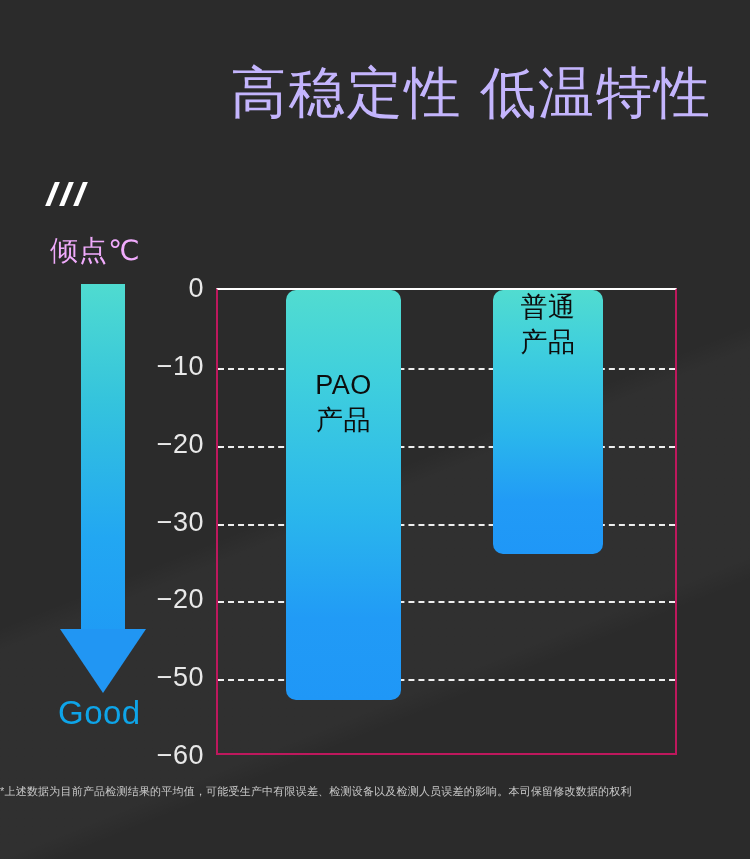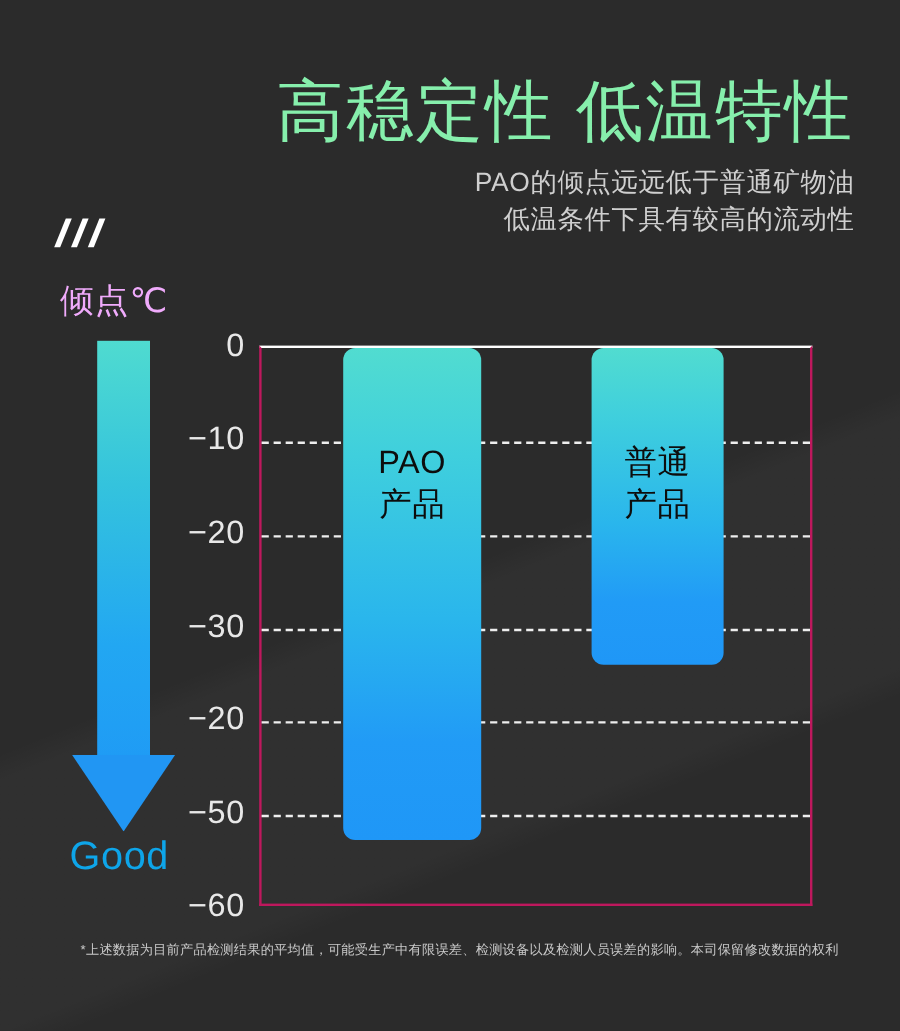--- a/index.html
+++ b/index.html
@@ -18,21 +18,21 @@
     background:
       linear-gradient(158deg, rgba(255,255,255,0.000) 0%, rgba(255,255,255,0.000) 54%,
                               rgba(255,255,255,0.022) 56%, rgba(255,255,255,0.022) 74%,
                               rgba(255,255,255,0.000) 76%, rgba(255,255,255,0.000) 100%);
     pointer-events:none;
   }
 
   
   #headings { position:absolute; right:38px; top:60px; text-align:right; }
   #title {
-    font-size:56px; line-height:1.18; font-weight:400; color:#86efac;
+    font-size:56px; line-height:1.18; font-weight:400; color:#c4b5fd;
     letter-spacing:2px; white-space:nowrap;
   }
   #subtitle { margin-top:10px; }
   .sub-line {
     font-size:22px; line-height:1.42; color:#cfcfcf; font-weight:400;
     white-space:nowrap; letter-spacing:0.5px;
   }
 
   
   #slashes { position:absolute; left:50px; top:182px; width:60px; height:26px; }
@@ -82,37 +82,33 @@
     background:linear-gradient(180deg,#51dcd0 0%,#3fcfdd 22%,#2ab6ec 55%,#219bf6 80%,#1f97f7 100%);
     display:flex; align-items:flex-start; justify-content:center;
   }
   .bar-label {
     margin-top:0; text-align:center; color:#0d0d0d;
     font-size:27px; line-height:1.28; letter-spacing:0.5px; white-space:pre-line;
   }
 
   
   #footnote {
-    position:absolute; left:0; top:784px; width:750px; text-align:center;
-    font-size:11px; color:#c9c9c9; letter-spacing:0.2px; white-space:nowrap;padding-left:16px;
+    position:absolute; left:0; top:784px; width:630px; text-align:center;
+    font-size:11px; color:#c9c9c9; letter-spacing:0.2px; white-space:nowrap;
   }
 </style>
 </head>
 <body>
 
 <div id="page">
 
   <div id="sheen"></div>
 
   <div id="headings">
     <div id="title">高稳定性 低温特性</div>
-    <div id="subtitle">
-      <div class="sub-line">PAO的倾点远远低于普通矿物油</div>
-      <div class="sub-line">低温条件下具有较高的流动性</div>
-    </div>
   </div>
 
   <div id="slashes">
     <div class="slash" style="left:0px;"></div>
     <div class="slash" style="left:14px;"></div>
     <div class="slash" style="left:28px;"></div>
   </div>
 
   <div id="axis-caption">倾点℃</div>
 
@@ -137,20 +133,20 @@
     <div class="gridline" style="top:155.7px;"></div>
     <div class="gridline" style="top:233.5px;"></div>
     <div class="gridline" style="top:311.3px;"></div>
     <div class="gridline" style="top:389.2px;"></div>
 
     <div class="bar" id="bar-0" style="left: 68px; width: 115px; top: 0px; height: 410.182px;">
       <div class="bar-label" style="margin-top: 78px; color: rgb(13, 13, 13);">PAO
 产品</div>
     </div>
     <div class="bar" id="bar-1" style="left: 275px; width: 110px; top: 0px; height: 263.855px;">
-      <div class="bar-label" style="margin-top: 78px; color: rgb(13, 13, 13);">普通
+      <div class="bar-label" style="color: rgb(13, 13, 13);">普通
 产品</div>
     </div>
   </div>
 
   <div id="footnote">*上述数据为目前产品检测结果的平均值，可能受生产中有限误差、检测设备以及检测人员误差的影响。本司保留修改数据的权利</div>
 
 </div>
 
 </body></html>

